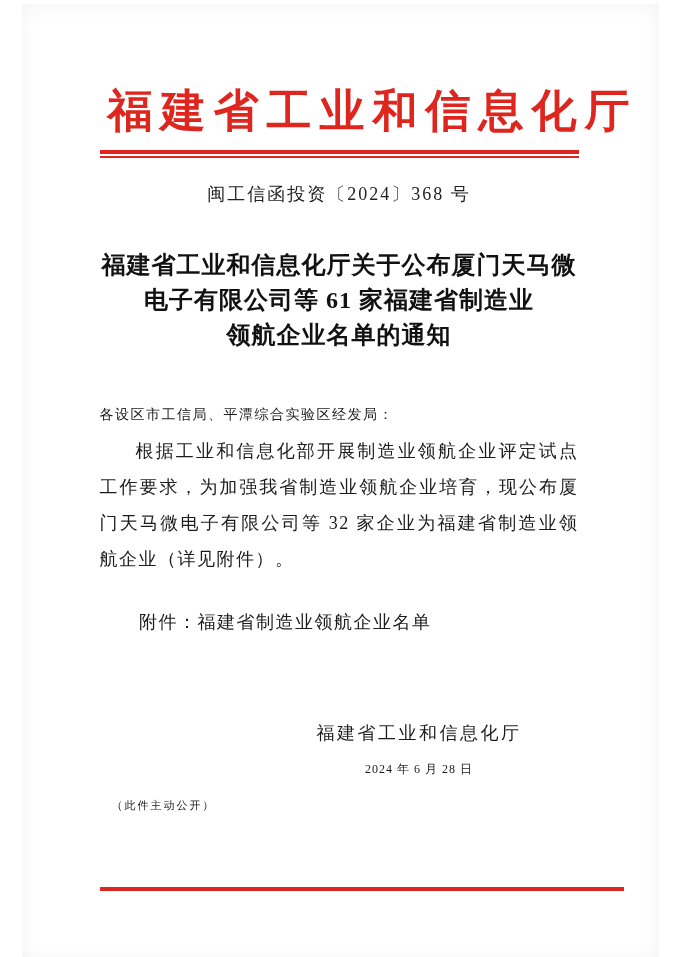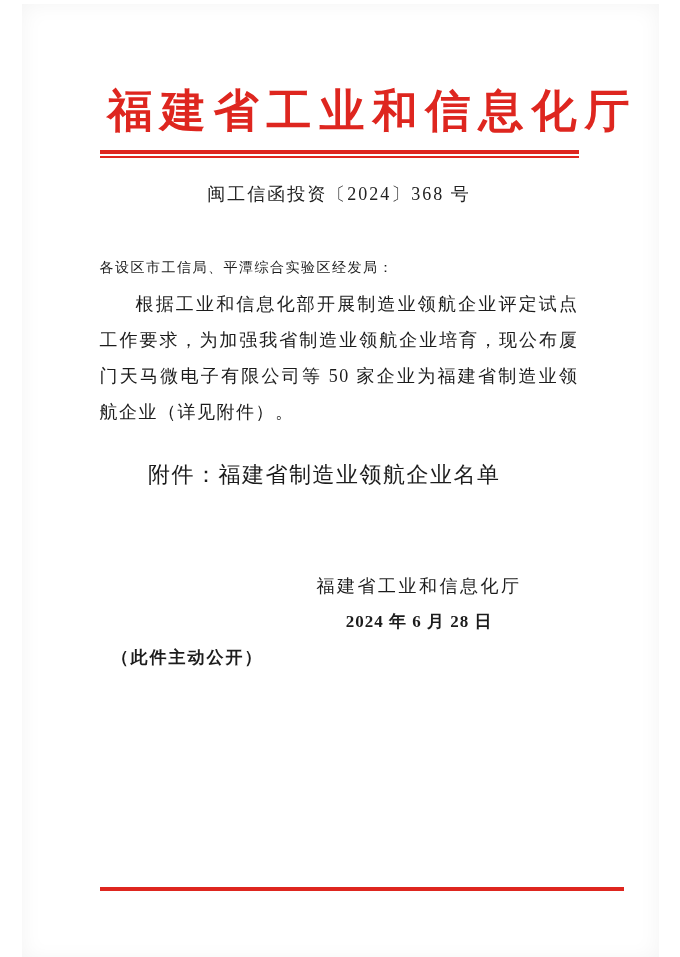--- a/index.html
+++ b/index.html
@@ -66,21 +66,21 @@
   }
   .body-paragraph{
     font-size:18px;
     line-height:36px;
     letter-spacing:1.5px;
     text-align:justify;
     text-indent:2em;
   }
   .attachment-line{
     margin-top:32px;
-    font-size:22px;
+    font-size:18px;
     line-height:26px;
     letter-spacing:1.5px;
     text-indent:2.2em;
   }
   
   .sign-block{
     margin-top:85px;
     width:-moz-fit-content;
     width:fit-content;
     margin-left:auto;
@@ -88,33 +88,31 @@
     text-align:center;
   }
   .signature{
     font-size:18px;
     line-height:26px;
     letter-spacing:2.5px;
     white-space:nowrap;
   }
   .sign-date{
     margin-top:10px;
-    font-size:17px;
+    font-size:12px;
     line-height:26px;
     letter-spacing:1px;
     white-space:nowrap;
-    font-weight:bold;
   }
   .disclosure-note{
     margin-top:10px;
     padding-left:12px;
-    font-size:17px;
+    font-size:11px;
     line-height:26px;
     letter-spacing:2px;
-    font-weight:bold;
   }
   .rule-bottom{
     position:absolute;
     left:78px;
     width:524px;
     top:883px;
     height:4px;
     background:var(--accent);
   }
 </style>
@@ -126,24 +124,29 @@
   <div class="letterhead">福建省工业和信息化厅</div>
 
   <div class="rule-double">
     <div class="thick"></div>
     <div class="gap"></div>
     <div class="thin"></div>
   </div>
 
   <div class="doc-number">闽工信函投资〔2024〕368 号</div>
 
+  <div class="doc-title">
+    <div>福建省工业和信息化厅关于公布厦门天马微</div>
+    <div>电子有限公司等 61 家福建省制造业</div>
+    <div>领航企业名单的通知</div>
+  </div>
 
   <div class="salutation">各设区市工信局、平潭综合实验区经发局：</div>
 
-  <div class="body-paragraph">根据工业和信息化部开展制造业领航企业评定试点工作要求，为加强我省制造业领航企业培育，现公布厦门天马微电子有限公司等 50 家企业为福建省制造业领航企业（详见附件）。</div>
+  <div class="body-paragraph">根据工业和信息化部开展制造业领航企业评定试点工作要求，为加强我省制造业领航企业培育，现公布厦门天马微电子有限公司等 32 家企业为福建省制造业领航企业（详见附件）。</div>
 
   <div class="attachment-line">附件：福建省制造业领航企业名单</div>
 
   <div class="sign-block">
     <div class="signature">福建省工业和信息化厅</div>
     <div class="sign-date">2024 年 6 月 28 日</div>
   </div>
 
   <div class="disclosure-note">（此件主动公开）</div>
 

